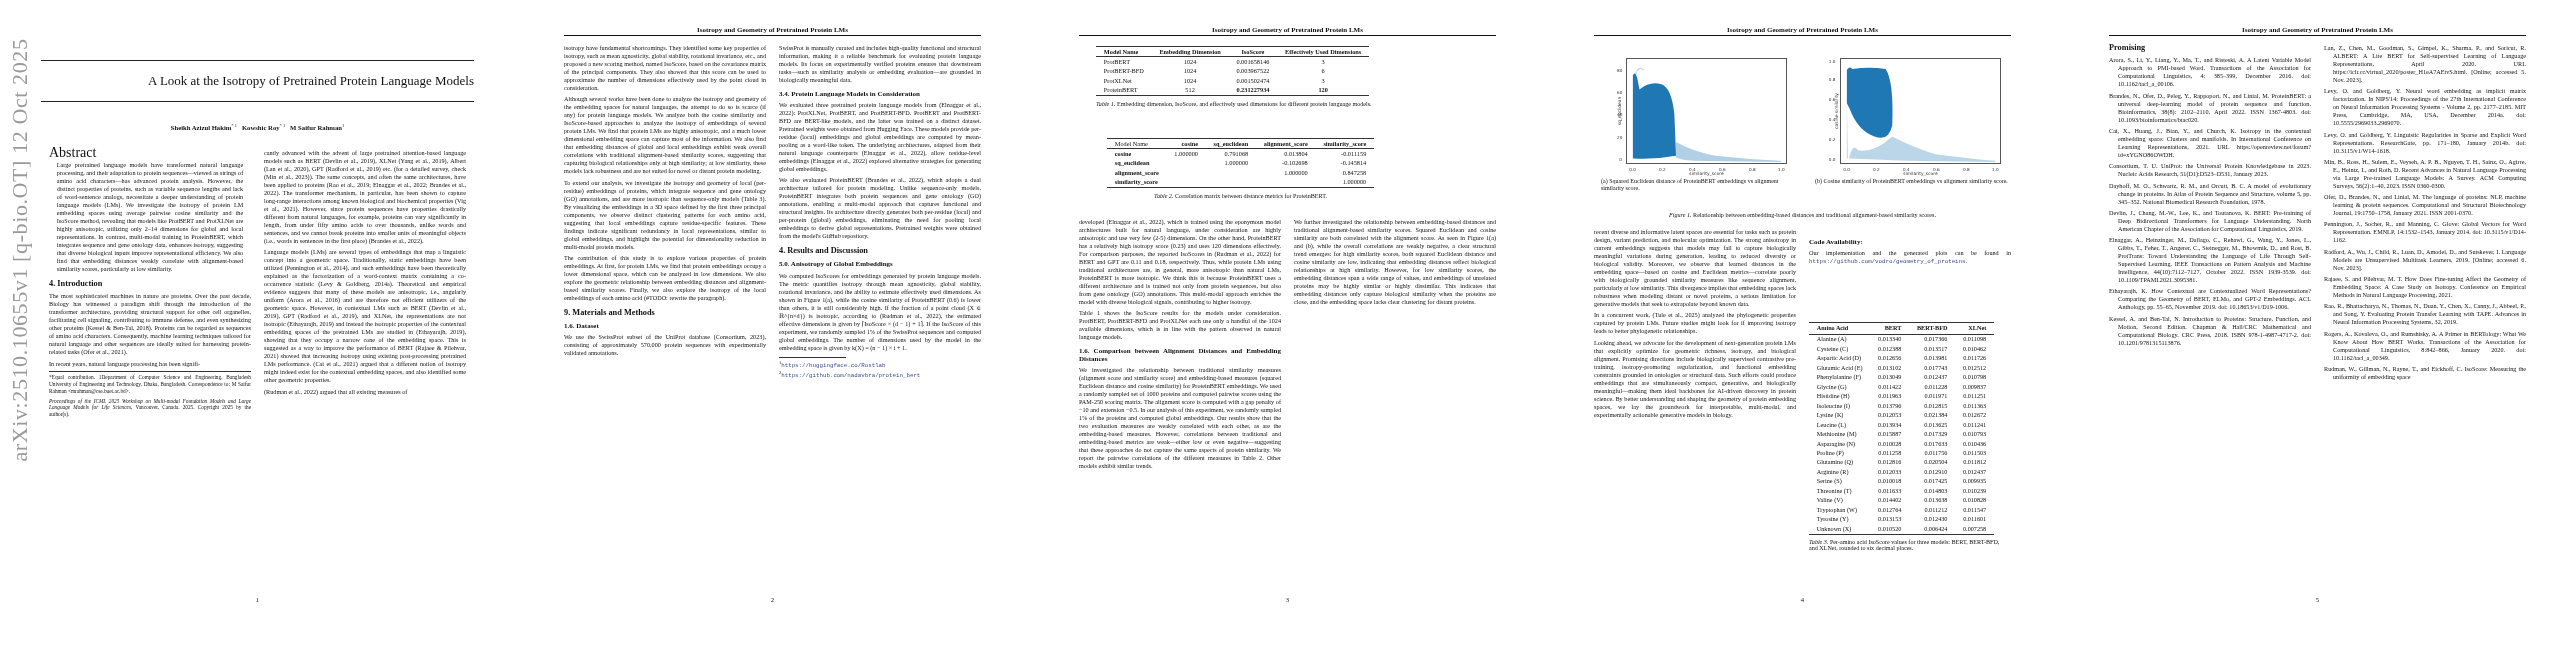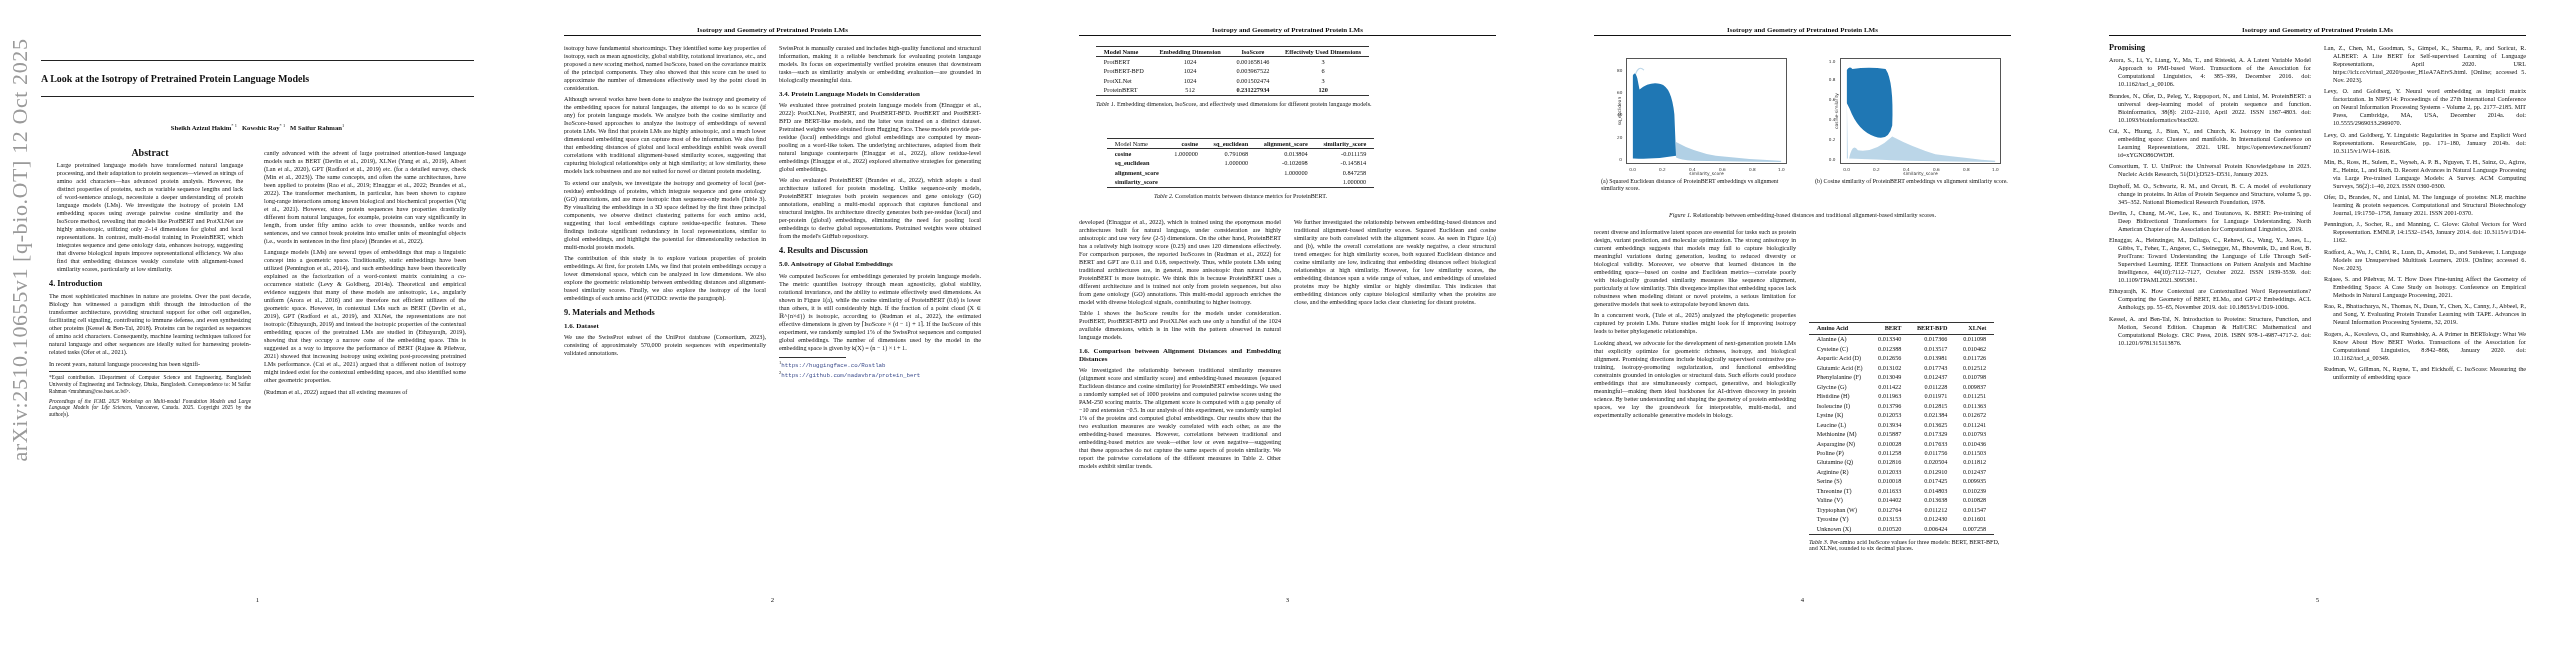--- a/index.html
+++ b/index.html
@@ -7,26 +7,26 @@
 body{font-family:"Liberation Serif","DejaVu Serif",serif;color:#111;position:relative}
 .spread{position:absolute;left:0;top:0;width:2576px;height:667px;display:flex}
 .page{position:relative;width:515px;height:667px;background:#fff;overflow:hidden}
 .arxiv{position:absolute;left:3.3px;top:83px;width:33px;height:333px}
 .arxiv span{position:absolute;left:50%;top:50%;transform:translate(-50%,-50%) rotate(-90deg);white-space:nowrap;font-size:22px;color:#9a9a9a;font-family:"Liberation Serif",serif;letter-spacing:0.6px}
 .rh{position:absolute;left:49px;right:49px;top:25.6px;border-bottom:0.8px solid #111;text-align:center;font-weight:bold;font-size:7px;padding-bottom:1.7px}
 .pno{position:absolute;left:0;right:0;top:596px;text-align:center;font-size:6.7px}
 .col{position:absolute;top:44px;width:202px;font-size:6.2px;line-height:8px;text-align:justify;hyphens:auto}
 .colL{left:49px}.colR{left:264px}
 .col p{margin-bottom:3.3px}
-h1.title{position:absolute;left:41px;right:41px;top:60px;border-top:0.8px solid #222;border-bottom:0.8px solid #222;padding:12.2px 0;text-align:left;font-size:10px;font-weight:bold}
+h1.title{position:absolute;left:41px;right:41px;top:60px;border-top:0.8px solid #222;border-bottom:0.8px solid #222;padding:12.2px 0;text-align:right;font-size:13px;font-weight:normal}
 .authors{position:absolute;left:0;right:0;top:123px;text-align:center;font-size:6.7px;font-weight:bold}
 .authors sup{font-weight:normal;font-size:4.4px}
 h2{font-size:8.3px;font-weight:bold;margin:6.7px 0 4.4px}
 h3{font-size:7px;font-weight:bold;margin:5.6px 0 3.3px}
-.abs-h{text-align:center;font-size:10px;font-weight:bold;margin-bottom:4.4px}
+.abs-h{font-size:14px;font-weight:normal;margin-bottom:4.4px}
 .abs{padding:0 7.8px}
 .mono{font-family:"Liberation Mono","DejaVu Sans Mono",monospace;color:#3a4a8a;font-size:5.8px}
 .fn{font-size:5.3px;line-height:6.7px;border-top:0.4px solid #333;padding-top:2.2px;margin-top:3.3px}
 .fn-rule{width:67px;border-top:0.4px solid #333;margin-top:5.6px}
 .it{font-style:italic}
 table{border-collapse:collapse;font-size:6.3px}
 table.bt{border-top:0.8px solid #333;border-bottom:0.8px solid #333}
 table.bt thead tr{border-bottom:0.4px solid #333}
 table.bt th{font-weight:bold;padding:1.1px 7.8px;text-align:center}
 table.bt td{padding:0.6px 7.8px;text-align:center;line-height:8.3px}
@@ -262,20 +262,24 @@
     </div>
 
     <div class="figcap"><i>Figure 1.</i> <span>Relationship between embedding-based distances and traditional alignment-based similarity scores.</span></div>
 
     <div class="col colL" style="top:228px">
       <p>recent diverse and informative latent spaces are essential for tasks such as protein design, variant prediction, and molecular optimization. The strong anisotropy in current embeddings suggests that models may fail to capture biologically meaningful variations during generation, leading to reduced diversity or biological validity. Moreover, we observe that learned distances in the embedding space—based on cosine and Euclidean metrics—correlate poorly with biologically grounded similarity measures like sequence alignment, particularly at low similarity. This divergence implies that embedding spaces lack robustness when modeling distant or novel proteins, a serious limitation for generative models that seek to extrapolate beyond known data.</p>
       <p>In a concurrent work, (Tule et al., 2025) analyzed the phylogenetic properties captured by protein LMs. Future studies might look for if improving isotropy leads to better phylogenetic relationships.</p>
       <p>Looking ahead, we advocate for the development of next-generation protein LMs that explicitly optimize for geometric richness, isotropy, and biological alignment. Promising directions include biologically supervised contrastive pre-training, isotropy-promoting regularization, and functional embedding constraints grounded in ontologies or structural data. Such efforts could produce embeddings that are simultaneously compact, generative, and biologically meaningful—making them ideal backbones for AI-driven discovery in protein science. By better understanding and shaping the geometry of protein embedding spaces, we lay the groundwork for interpretable, multi-modal, and experimentally actionable generative models in biology.</p>
     </div>
 
+    <div class="col colR" style="top:228px">
+      <h3 style="margin-top:10px">Code Availability:</h3>
+      <p><span>Our implementation and the generated plots can be found in</span> <a class="mono">https://github.com/vodro/geometry_of_proteins</a>.</p>
+    </div>
 
     <div class="t3">
       <table class="bt" id="t3table">
         <thead>
             <tr>
           <th class="l">Amino Acid</th>
           <th class="r">BERT</th>
           <th class="r">BERT-BFD</th>
           <th class="r">XLNet</th>
         </tr>

